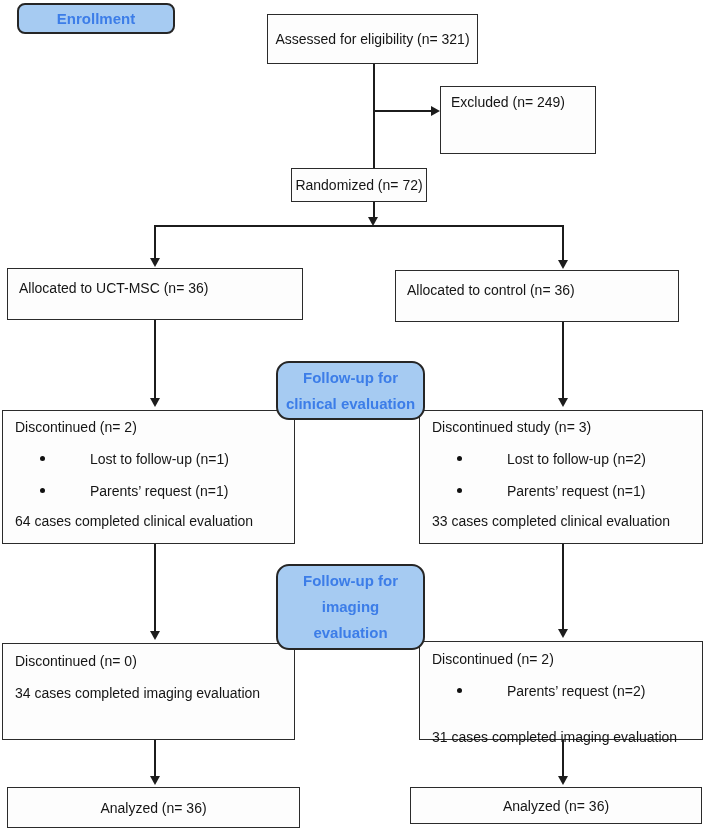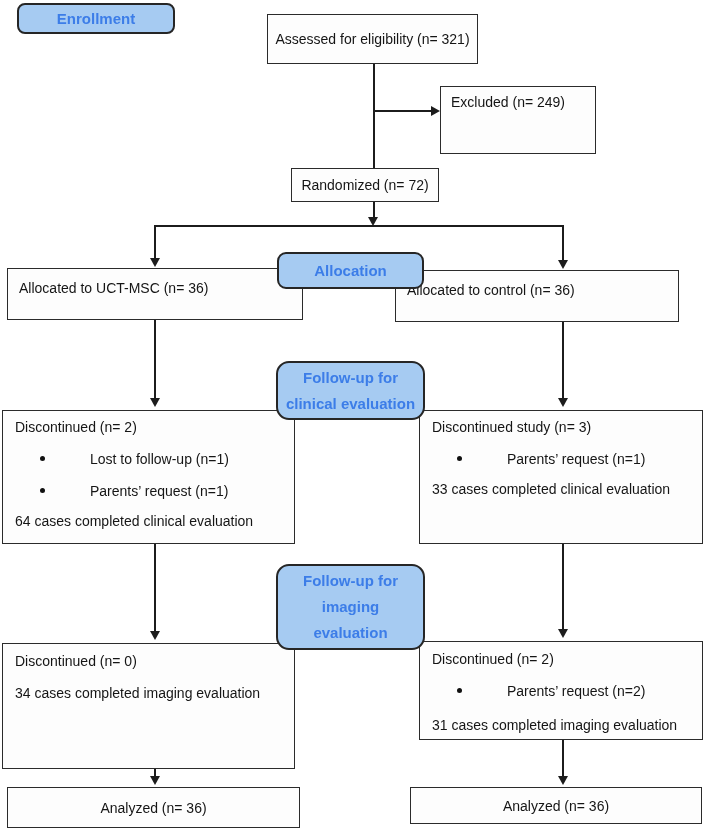--- a/index.html
+++ b/index.html
@@ -92,21 +92,21 @@
   <div class="arr-down" style="left:558px; top:776px;"></div>
 
   <div class="box center" style="left:267px; top:14px; width:211px; height:50px;">
     <span>Assessed for eligibility (n= 321)</span>
   </div>
 
   <div class="box" style="left:440px; top:86px; width:156px; height:68px;">
     <div class="title" style="margin:7px 0 0 10px;">Excluded (n= 249)</div>
   </div>
 
-  <div class="box center" style="left:291px; top:168px; width:148px; height:34px;">
+  <div class="box center" style="left:291px; top:168px; width:136px; height:34px;">
     <span>Randomized (n= 72)</span>
   </div>
 
   <div class="box" style="left:7px; top:268px; width:296px; height:52px;">
     <div class="title" style="margin:11px 0 0 11px;">Allocated to UCT-MSC (n= 36)</div>
   </div>
 
   <div class="box" style="left:395px; top:270px; width:284px; height:52px;">
     <div class="title" style="margin:11px 0 0 11px;">Allocated to control (n= 36)</div>
   </div>
@@ -121,54 +121,55 @@
       <span class="bullet-dot"></span>
       <span>Parents’ request (n=1)</span>
     </div>
     <div class="footer">64 cases completed clinical evaluation</div>
   </div>
 
   <div class="box" style="left:419px; top:410px; width:284px; height:134px;">
     <div class="title">Discontinued study (n= 3)</div>
     <div class="bullet-row">
       <span class="bullet-dot"></span>
+      <span>Lost to follow-up (n=2)</span>
+    </div>
+    <div class="bullet-row">
+      <span class="bullet-dot"></span>
       <span>Parents’ request (n=1)</span>
     </div>
     <div class="footer">33 cases completed clinical evaluation</div>
   </div>
 
-  <div class="box" style="left:2px; top:643px; width:293px; height:126px;">
+  <div class="box" style="left:2px; top:643px; width:293px; height:97px;">
     <div class="title" style="margin-top:9px;">Discontinued (n= 0)</div>
     <div class="footer" style="margin-top:16px;">34 cases completed imaging evaluation</div>
   </div>
 
   <div class="box" style="left:419px; top:641px; width:284px; height:99px;">
     <div class="title" style="margin-top:9px;">Discontinued (n= 2)</div>
     <div class="bullet-row">
       <span class="bullet-dot"></span>
       <span>Parents’ request (n=2)</span>
     </div>
-    <div class="footer" style="margin-top:18px;">31 cases completed imaging evaluation</div>
+    <div class="footer" style="margin-top:30px;">31 cases completed imaging evaluation</div>
   </div>
 
   <div class="box center" style="left:7px; top:787px; width:293px; height:41px;">
     <span>Analyzed (n= 36)</span>
   </div>
 
   <div class="box center" style="left:410px; top:787px; width:292px; height:37px;">
     <span>Analyzed (n= 36)</span>
   </div>
 
   <div class="stage" style="left:17px; top:3px; width:158px; height:31px; border-radius:8px;">
     <span class="ln">Enrollment</span>
   </div>
 
-  <div class="stage" style="left:277px; top:252px; width:147px; height:37px; border-radius:9px;">
-    <span class="ln">Allocation</span>
-  </div>
 
   <div class="stage" style="left:276px; top:361px; width:149px; height:59px; border-radius:13px;">
     <span class="ln">Follow-up for</span>
     <span class="ln">clinical evaluation</span>
   </div>
 
   <div class="stage" style="left:276px; top:564px; width:149px; height:86px; border-radius:13px;">
     <span class="ln">Follow-up for</span>
     <span class="ln">imaging</span>
     <span class="ln">evaluation</span>

